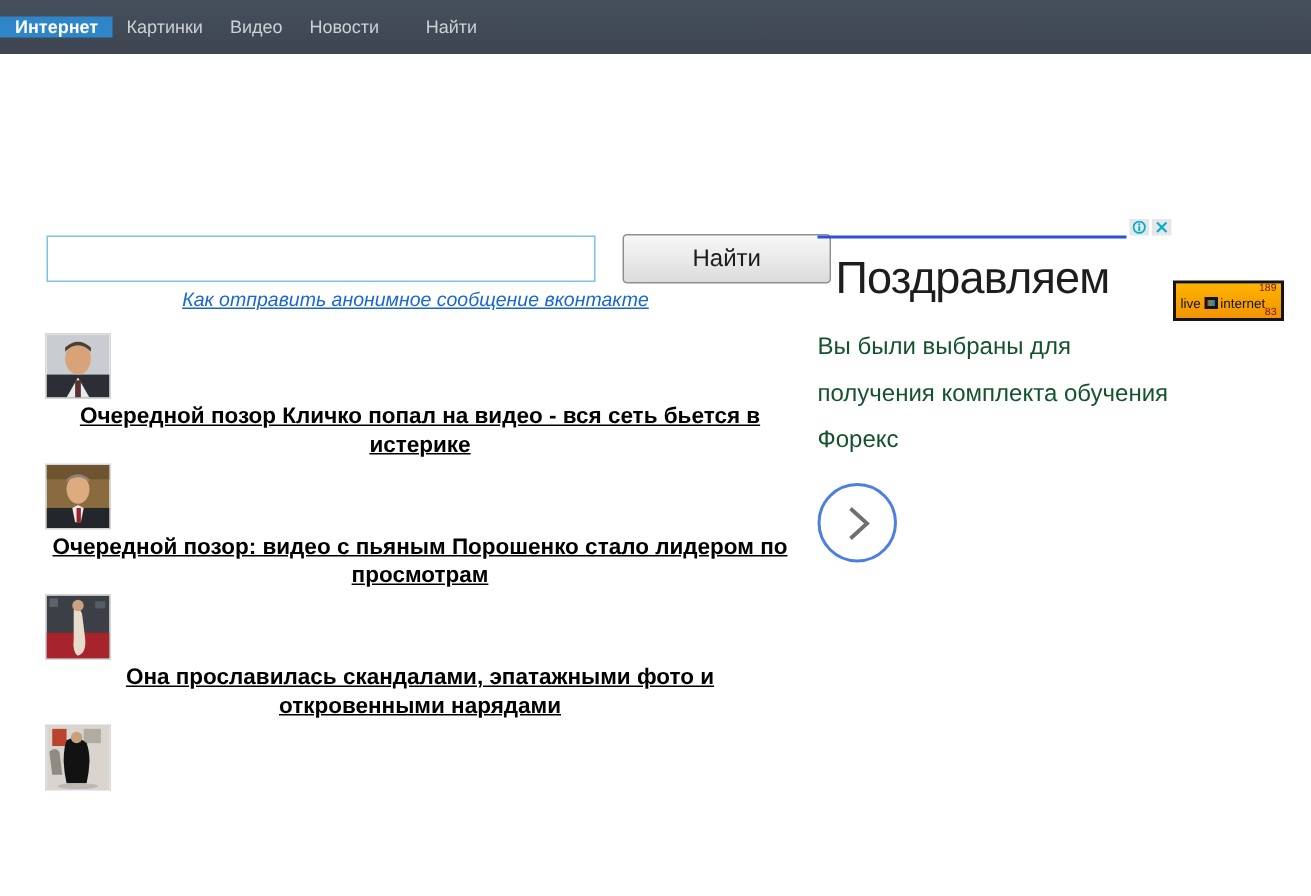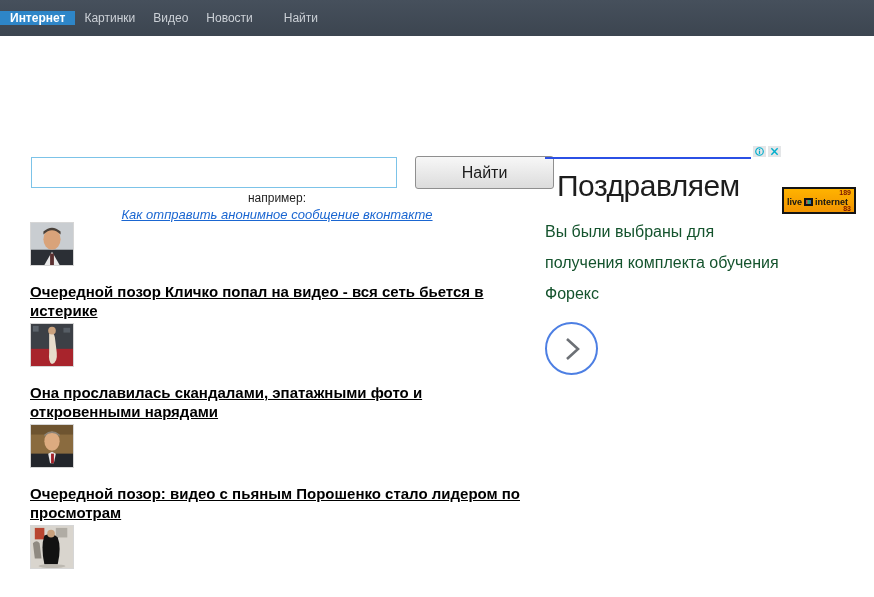--- a/index.html
+++ b/index.html
@@ -25,42 +25,42 @@
 
   .hint { position:absolute; left:31px; top:191px; width:492px; text-align:center; }
   .hint-label { font-size:12px; color:#1f1f1f; display:block; }
   .example-link { font-size:13px; color:#1a66d1; text-decoration:underline; display:inline-block;
                   margin-top:1px; cursor:pointer;font-style:italic; }
 
   
   .news { position:absolute; left:30px; top:222px; width:500px; }
   .news-item { margin-bottom:3px; }
   .news-thumb { width:44px; height:44px; display:block; border:1px solid #d6d6d6; }
-  .news-link { display:inline-block; margin-top:16px; font-size:15px; font-weight:bold;
-               color:#000; text-decoration:underline; line-height:19px; cursor:pointer; }
+  .news-link { display:inline-block; margin-top:2px; font-size:15px; font-weight:bold;
+               color:#000; text-decoration:underline; line-height:19px; cursor:pointer;text-align:center; }
 
   
   .right-col { position:absolute; left:545px; top:146px; width:236px; }
   .ad-header { display:flex; align-items:flex-start; height:14px; }
   .ad-line { flex:1; height:2px; background:#2b50e5; margin-top:11px; }
   .ad-ico { width:13px; height:11px; background:#e4e6e8; margin-left:2px; display:flex;
             align-items:center; justify-content:center; cursor:pointer; }
   .ad-ico svg { display:block; }
   .ad-title { margin-top:9px; font-size:30px; font-weight:400; color:#1d1d1d;
               letter-spacing:-0.5px;margin-left:12px; }
   .ad-body { margin-top:13px; font-size:16px; line-height:31px; color:#14532d; }
   .ad-domain { margin-top:17px; font-size:13px; color:#80868b; }
   .ad-arrow { margin-top:13px; width:53px; height:53px; border:2px solid #4d7fe3;
               border-radius:50%; background:#fff; display:flex; align-items:center;
               justify-content:center; cursor:pointer; }
 
   
   .li-badge { position:absolute; left:782px; top:187px; width:74px; height:27px;
               background:linear-gradient(#ffb300,#f29400); border:2px solid #141414;
-              cursor:pointer; font-weight:bold; }
+              cursor:pointer; font-weight:normal; }
   .li-top { position:absolute; top:0px; right:3px; font-size:7px; color:#7a1500;
             line-height:7px; }
   .li-bottom { position:absolute; bottom:0px; right:3px; font-size:7px; color:#7a1500;
                line-height:7px; }
   .li-brand { position:absolute; top:8px; left:3px; display:flex; align-items:center;
               font-size:9px; color:#141414; letter-spacing:0; }
   .li-tv { width:9px; height:8px; background:#141414; margin:0 2px; position:relative; }
   .li-tv i { position:absolute; left:2px; top:2px; width:5px; height:4px; display:block;
              background:linear-gradient(90deg,#e33,#3a6,#36c); }
 </style>
@@ -76,62 +76,61 @@
     <div class="nav-item">Новости</div>
     <div class="nav-item gap">Найти</div>
   </div>
 
   <div class="search-area">
     <input class="search-input" type="text" value="" style="">
     <button class="search-button">Найти</button>
   </div>
 
   <div class="hint">
-    <span class="hint-label">например:</span>
     <a class="example-link">Как отправить анонимное сообщение вконтакте</a>
   </div>
 
   <div class="news">
 
     <div class="news-item">
       <svg class="news-thumb" viewBox="0 0 44 44" xmlns="http://www.w3.org/2000/svg">
         <rect width="44" height="44" fill="#c9cdd1"></rect>
         <rect y="28" width="44" height="16" fill="#2b2f35"></rect>
         <path d="M14 44 L22 30 L30 44 Z" fill="#e9e9e9"></path>
         <rect x="20" y="32" width="4" height="12" fill="#5a3030"></rect>
         <ellipse cx="22" cy="17" rx="9" ry="11" fill="#d9a37a"></ellipse>
         <path d="M13 12 Q22 3 31 12 L31 9 Q22 1 13 9 Z" fill="#4a4038"></path>
       </svg>
       <a class="news-link">Очередной позор Кличко попал на видео - вся сеть бьется в истерике</a>
     </div>
 
     <div class="news-item">
       <svg class="news-thumb" viewBox="0 0 44 44" xmlns="http://www.w3.org/2000/svg">
-        <rect width="44" height="44" fill="#3c4046"></rect>
-        <rect y="26" width="44" height="18" fill="#a8242c"></rect>
-        <rect x="2" y="2" width="6" height="6" fill="#5c636b"></rect>
-        <rect x="34" y="4" width="7" height="5" fill="#565d65"></rect>
-        <path d="M19 10 Q24 8 25 14 L27 30 Q28 40 22 42 Q18 40 19 30 Z" fill="#e7dccb"></path>
-        <circle cx="22" cy="7" r="4" fill="#caa27e"></circle>
-      </svg>
-      <a class="news-link">Она прославилась скандалами, эпатажными фото и откровенными нарядами</a>
-    </div>
-
-    <div class="news-item">
-      <svg class="news-thumb" viewBox="0 0 44 44" xmlns="http://www.w3.org/2000/svg">
         <rect width="44" height="44" fill="#8a6b3f"></rect>
         <rect width="44" height="10" fill="#6e5430"></rect>
         <rect y="30" width="44" height="14" fill="#23262b"></rect>
         <path d="M12 44 L22 28 L32 44 Z" fill="#23262b"></path>
         <path d="M18 30 L22 28 L26 30 L24 40 L20 40 Z" fill="#ececec"></path>
         <rect x="21" y="30" width="3" height="10" fill="#a02028"></rect>
         <ellipse cx="22" cy="17" rx="8" ry="10" fill="#dcab80"></ellipse>
         <path d="M14 12 Q22 5 30 12 L30 10 Q22 3 14 10 Z" fill="#8c8478"></path>
       </svg>
       <a class="news-link">Очередной позор: видео с пьяным Порошенко стало лидером по просмотрам</a>
+    </div>
+
+    <div class="news-item">
+      <svg class="news-thumb" viewBox="0 0 44 44" xmlns="http://www.w3.org/2000/svg">
+        <rect width="44" height="44" fill="#3c4046"></rect>
+        <rect y="26" width="44" height="18" fill="#a8242c"></rect>
+        <rect x="2" y="2" width="6" height="6" fill="#5c636b"></rect>
+        <rect x="34" y="4" width="7" height="5" fill="#565d65"></rect>
+        <path d="M19 10 Q24 8 25 14 L27 30 Q28 40 22 42 Q18 40 19 30 Z" fill="#e7dccb"></path>
+        <circle cx="22" cy="7" r="4" fill="#caa27e"></circle>
+      </svg>
+      <a class="news-link">Она прославилась скандалами, эпатажными фото и откровенными нарядами</a>
     </div>
 
 
     <div class="news-item">
       <svg class="news-thumb" viewBox="0 0 44 44" xmlns="http://www.w3.org/2000/svg">
         <rect width="44" height="44" fill="#d9d5ce"></rect>
         <rect x="4" y="2" width="10" height="12" fill="#b8442f"></rect>
         <rect x="26" y="2" width="12" height="10" fill="#b0aca4"></rect>
         <path d="M14 10 Q22 6 28 12 Q32 22 28 40 L14 40 Q10 22 14 10 Z" fill="#121212"></path>
         <circle cx="21" cy="8" r="4" fill="#c8a07c"></circle>

